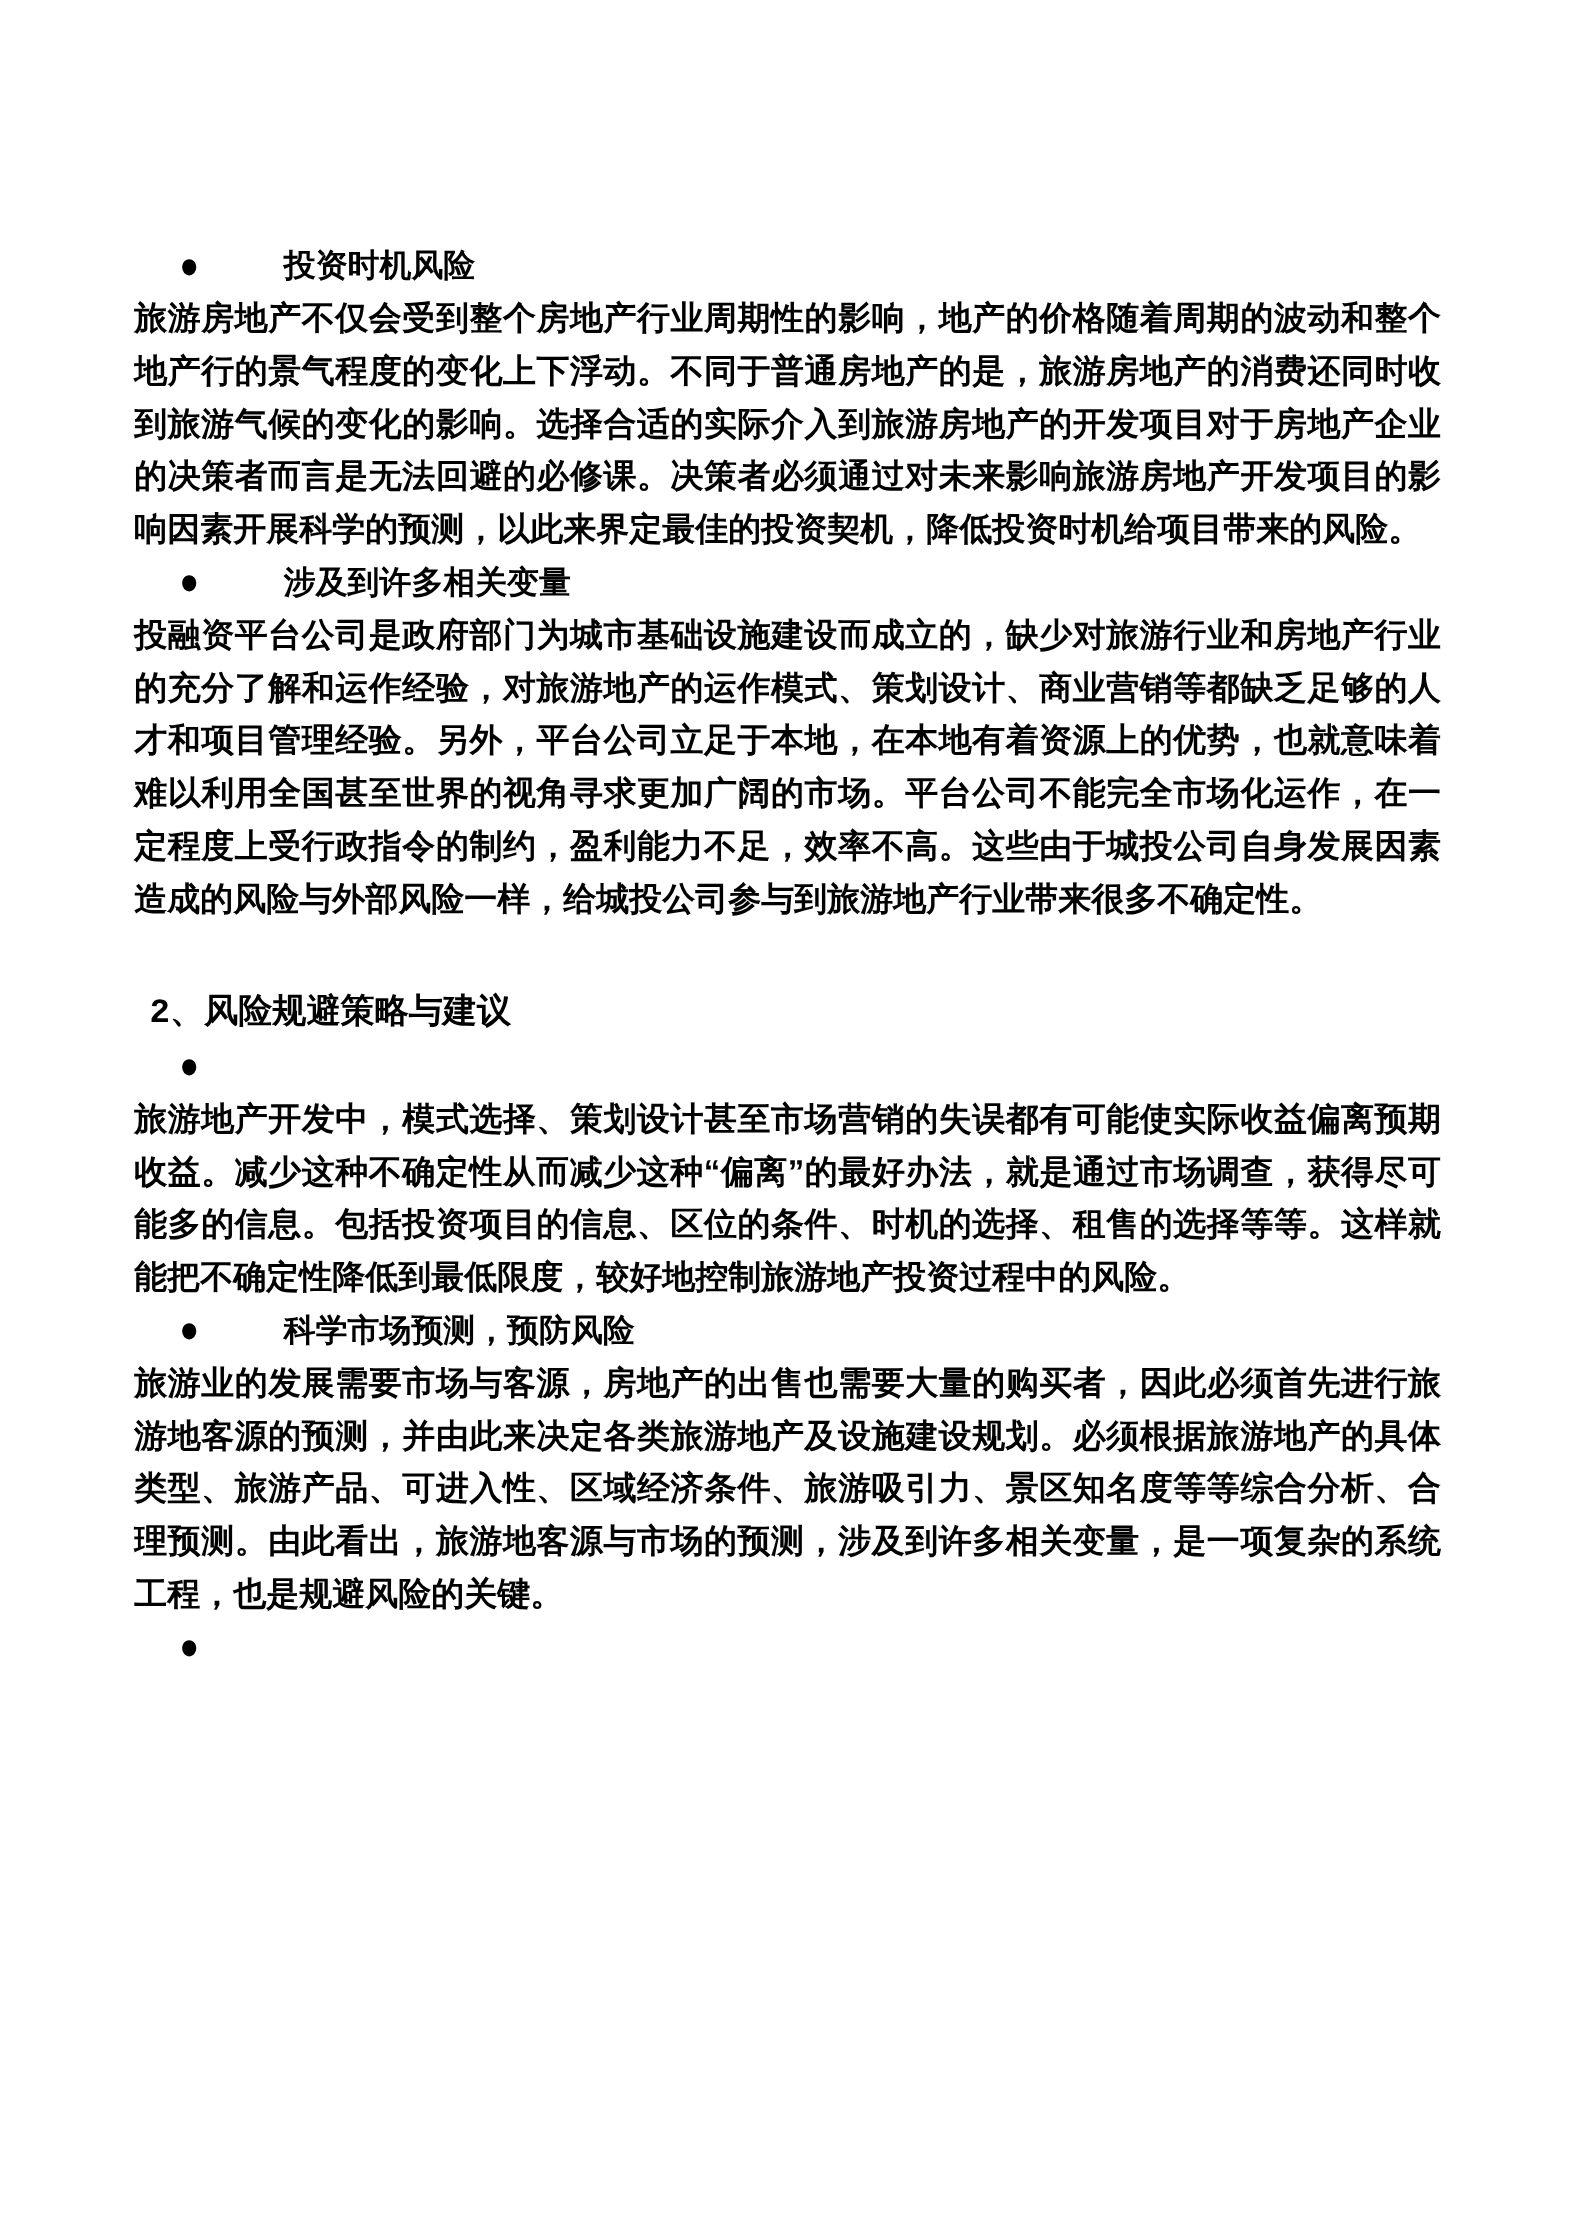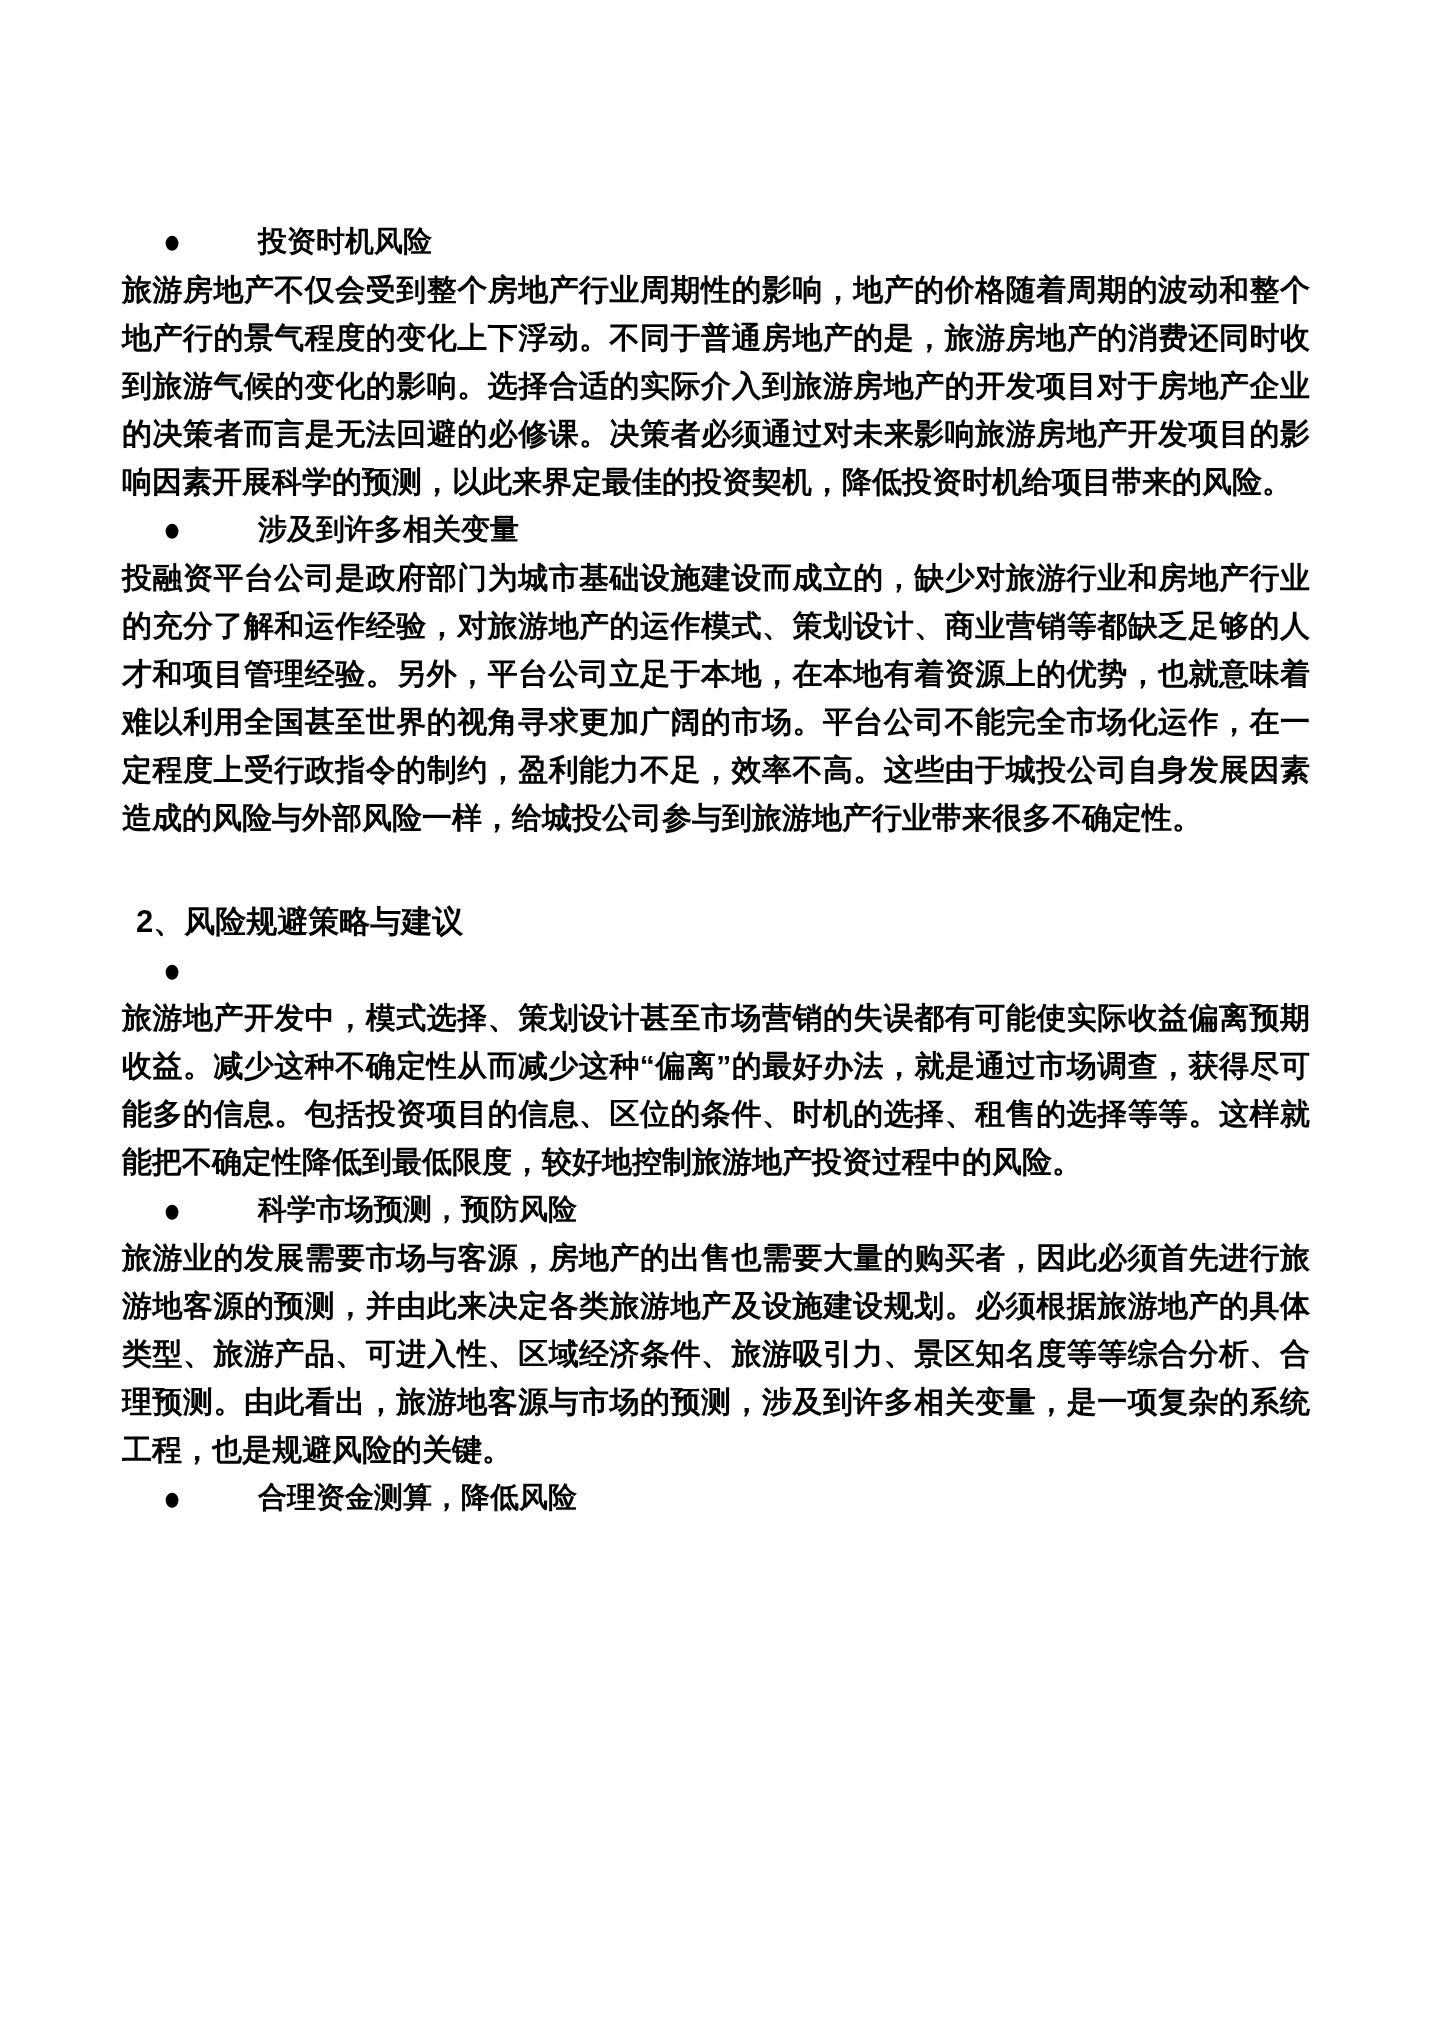--- a/index.html
+++ b/index.html
@@ -49,20 +49,21 @@
   }
   .bullet-label {
     margin-left: 69px;
   }
   .section-heading {
     margin: 56px 0 0 14px;
     font-size: 31px;
     line-height: 48px;
     font-weight: 700;
     color: #000000;
+    font-family: Liberation Mono, monospace;
   }
   .page-number {
     position: absolute;
     top: 1916px;
     left: 0;
     width: 100%;
     text-align: center;
     font-size: 28px;
     font-weight: 400;
     color: #000000;
@@ -99,18 +100,17 @@
 
     <div class="bullet-row">
       <span class="dot">●</span>
       <span class="bullet-label">科学市场预测，预防风险</span>
     </div>
 
     <p class="para">旅游业的发展需要市场与客源，房地产的出售也需要大量的购买者，因此必须首先进行旅游地客源的预测，并由此来决定各类旅游地产及设施建设规划。必须根据旅游地产的具体类型、旅游产品、可进入性、区域经济条件、旅游吸引力、景区知名度等等综合分析、合理预测。由此看出，旅游地客源与市场的预测，涉及到许多相关变量，是一项复杂的系统工程，也是规避风险的关键。</p>
 
     <div class="bullet-row">
       <span class="dot">●</span>
-      <span class="bullet-label">合理资金测算，降低风险</span>
     </div>
 
   </div>
 
 </div>
 
 </body></html>

